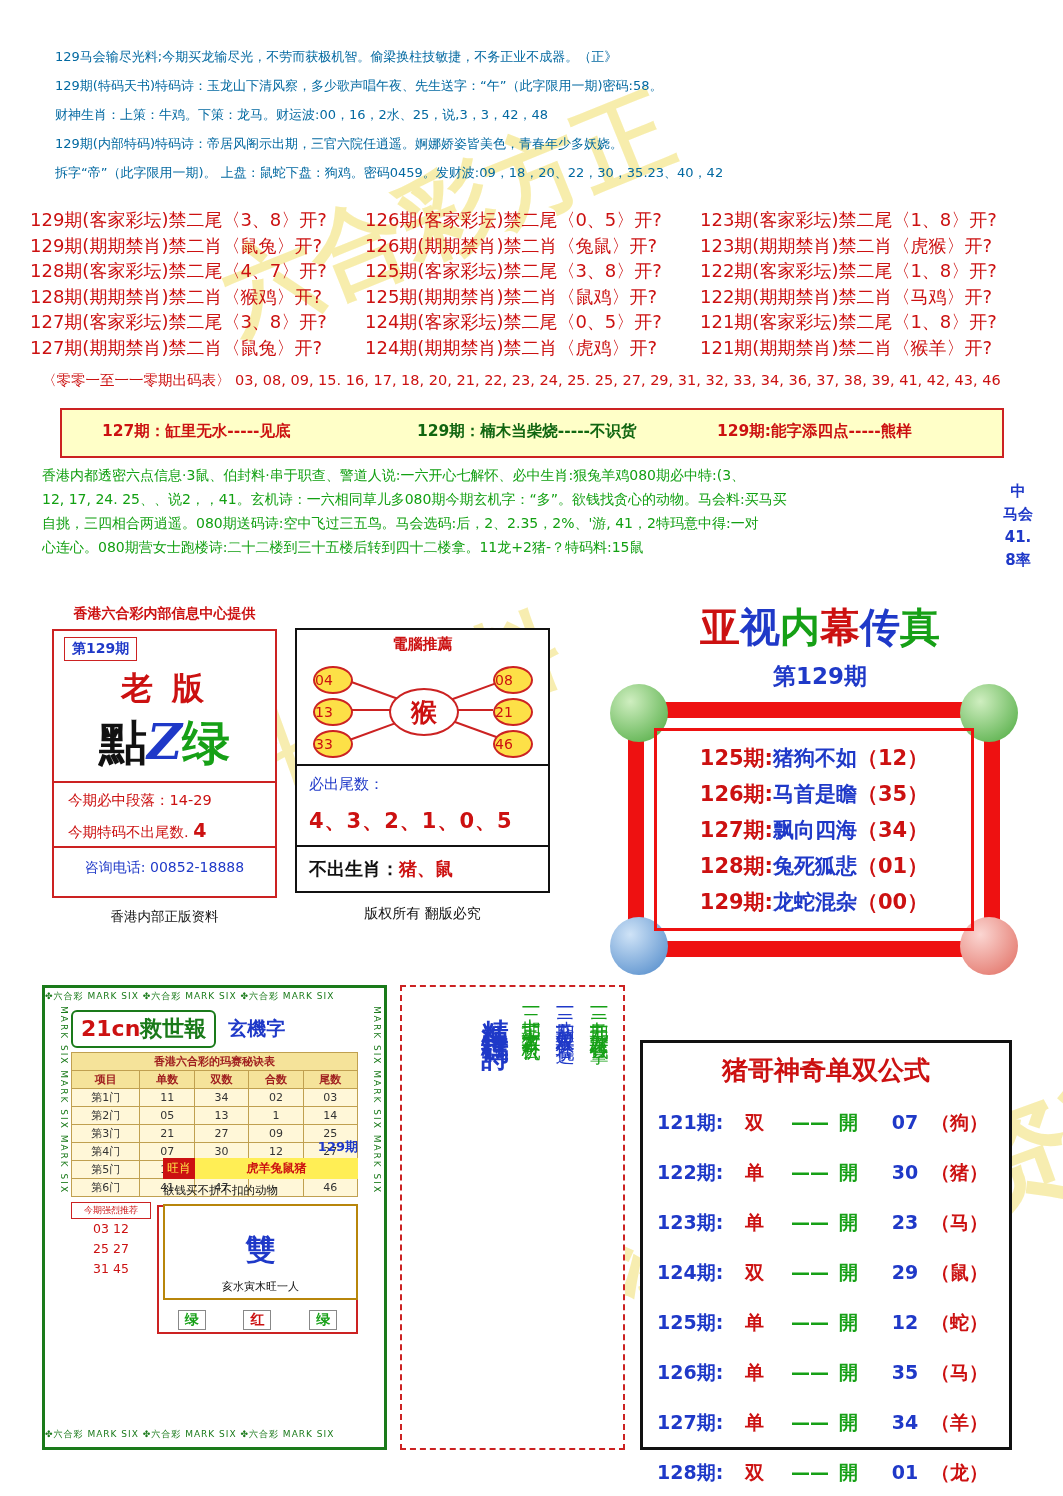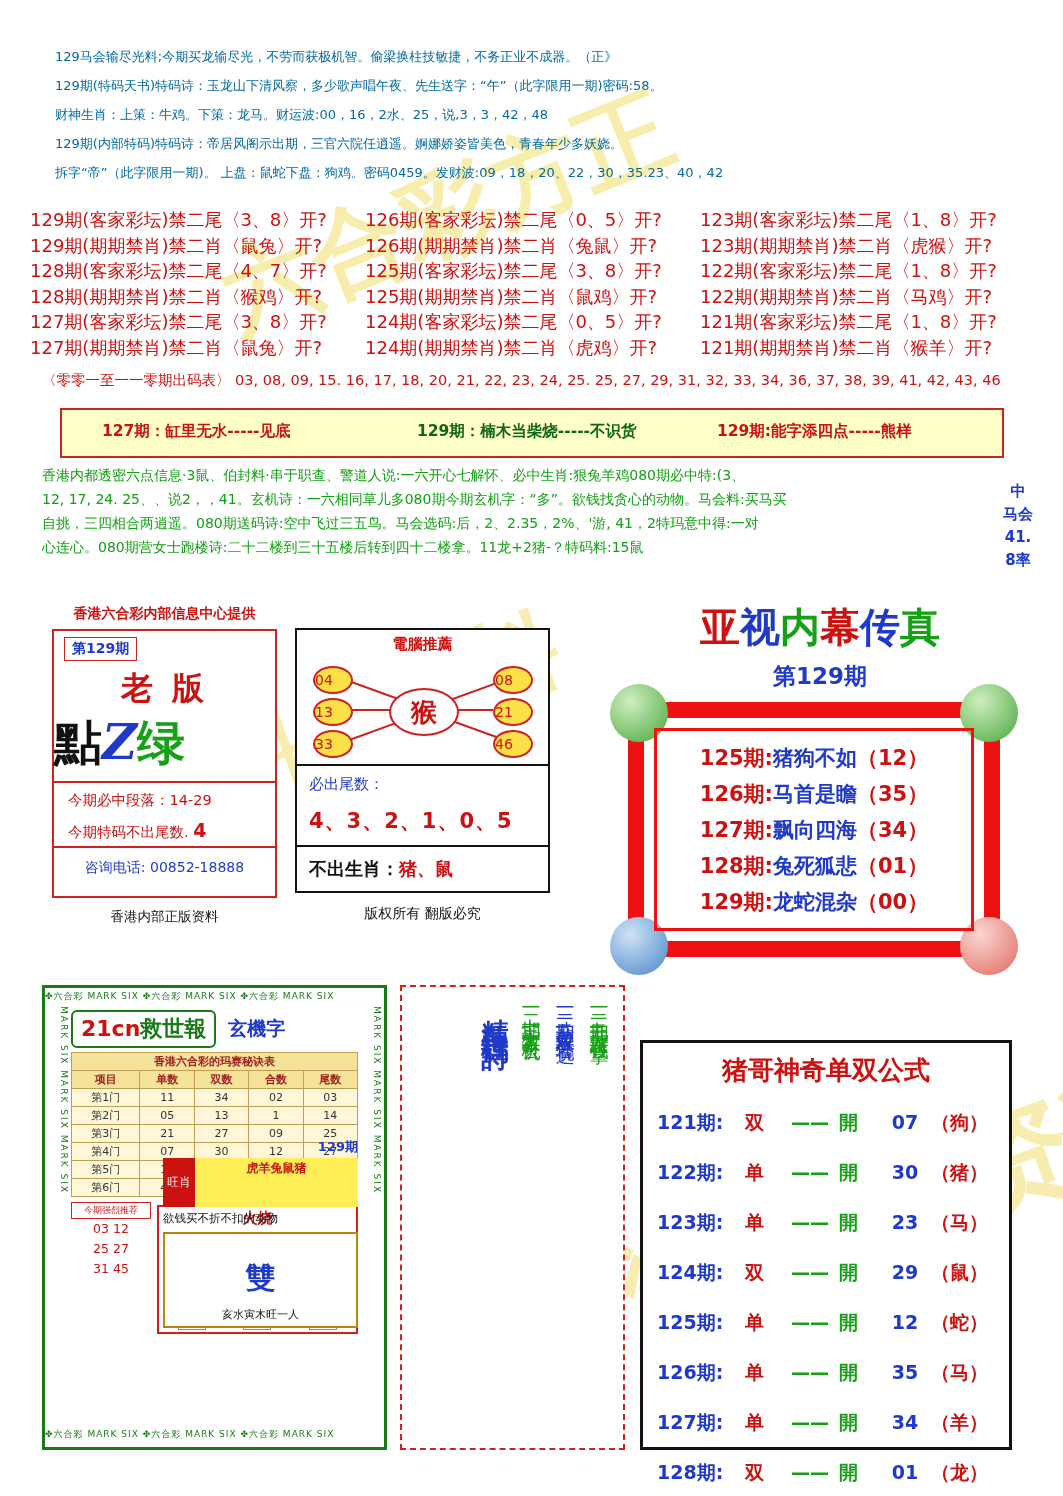--- a/index.html
+++ b/index.html
@@ -46,21 +46,21 @@
           color:#1f39c8;font-size:15px;line-height:23px;font-weight:bold;}
 
   
   .poster1{position:absolute;left:52px;top:605px;width:225px;}
   .p1title{color:#cc1111;font-size:14px;font-weight:bold;text-align:center;white-space:nowrap;}
   .p1box{margin-top:6px;border:2px solid #cc2222;width:221px;height:265px;position:relative;background:#fff;}
   .p1-qi{position:absolute;left:10px;top:6px;border:1px solid #cc2222;padding:2px 7px;
          color:#1f39c8;font-size:14px;font-weight:bold;}
   .p1-laoban{position:absolute;left:0;top:36px;width:100%;text-align:center;color:#cc1111;
              font-size:32px;font-weight:bold;letter-spacing:4px;}
-  .p1-big{position:absolute;left:0;top:80px;width:100%;text-align:left;}
+  .p1-big{position:absolute;left:0;top:80px;width:100%;text-align:center;}
   .p1-big span{font-size:48px;font-weight:bold;}
   .p1-hei{color:#111;}
   .p1-z{color:#1f39c8;font-family:"DejaVu Serif",serif;font-style:italic;}
   .p1-lv{color:#16a016;}
   .p1-line{position:absolute;left:0;top:150px;width:100%;height:2px;background:#cc2222;}
   .p1-t1{position:absolute;left:14px;top:160px;color:#cc1111;font-size:14.5px;}
   .p1-t2{position:absolute;left:14px;top:188px;color:#cc1111;font-size:14.5px;}
   .p1-t2 b{font-size:19px;}
   .p1-line2{position:absolute;left:0;top:215px;width:100%;height:2px;background:#cc2222;}
   .p1-tel{position:absolute;left:0;top:228px;width:100%;text-align:center;color:#1f39c8;font-size:14px;}
@@ -136,21 +136,21 @@
   .p4gou{position:absolute;left:0;top:22px;width:100%;text-align:center;color:#cc1111;
          font-size:45px;font-weight:bold;}
   .p4zfs{position:absolute;left:0;bottom:30px;width:100%;display:flex;justify-content:space-around;
          color:#111;font-size:15px;font-weight:bold;}
   .p4colors{position:absolute;left:0;bottom:2px;width:100%;display:flex;justify-content:space-around;}
   .p4colors span{border:1px solid #888;padding:0 6px;font-size:14px;font-weight:bold;}
   .cg{color:#16a016;}.cr{color:#cc1111;}
   .p4right{flex:1;margin-left:6px;}
   .p4qi{text-align:right;color:#1f39c8;font-size:13px;font-weight:bold;}
   .p4wx{display:flex;margin-top:2px;}
-  .p4wxl{background:#cc1111;color:#e5e5e5;font-size:12px;padding:16px 4px;}
+  .p4wxl{background:#cc1111;color:#fde047;font-size:12px;padding:2px 4px;}
   .p4wxr{background:#ffee55;color:#cc1111;font-size:12px;padding:2px 4px;flex:1;text-align:center;font-weight:bold;}
   .p4desc{margin-top:4px;color:#111;font-size:11.5px;line-height:15px;}
   .p4shuang{margin-top:6px;border:2px solid #b8860b;height:92px;position:relative;background:#fff;}
   .p4shuang .sw{position:absolute;left:0;top:24px;width:100%;text-align:center;color:#1f39c8;
                 font-size:30px;font-weight:bold;}
   .p4shuang .sl{position:absolute;left:0;bottom:4px;width:100%;text-align:center;color:#111;font-size:11px;}
   .p4bottom{margin-top:6px;}
   .p4bt{text-align:center;color:#1f39c8;font-size:15px;font-weight:bold;}
   .p4bl{text-align:center;color:#111;font-size:10.5px;margin-top:3px;}
   .p4bb{text-align:center;color:#111;font-size:15px;font-weight:bold;margin-top:3px;}

